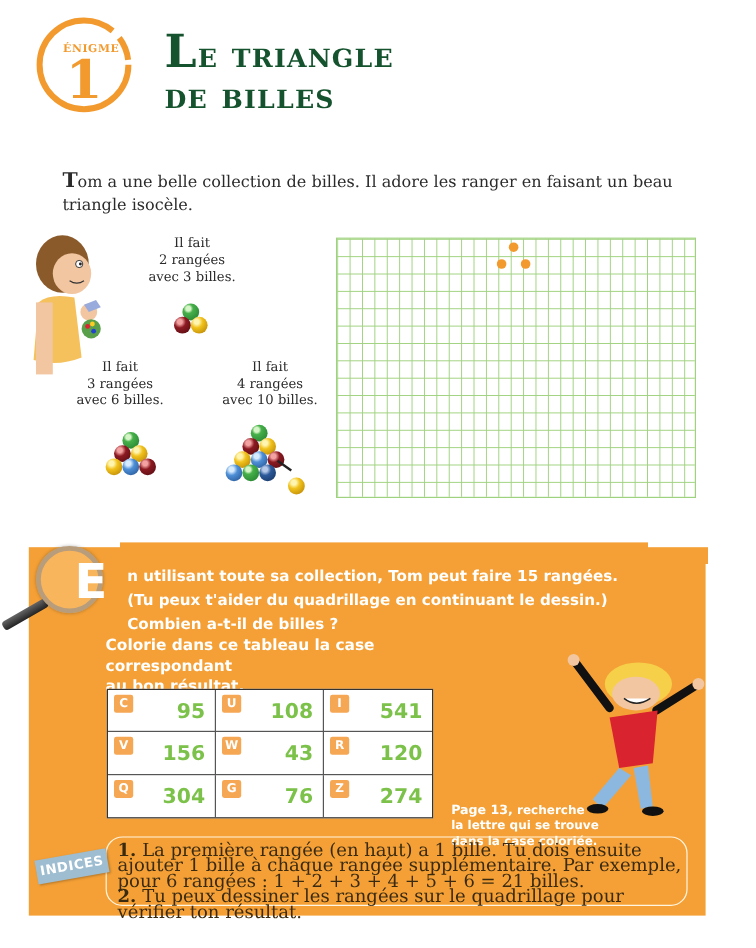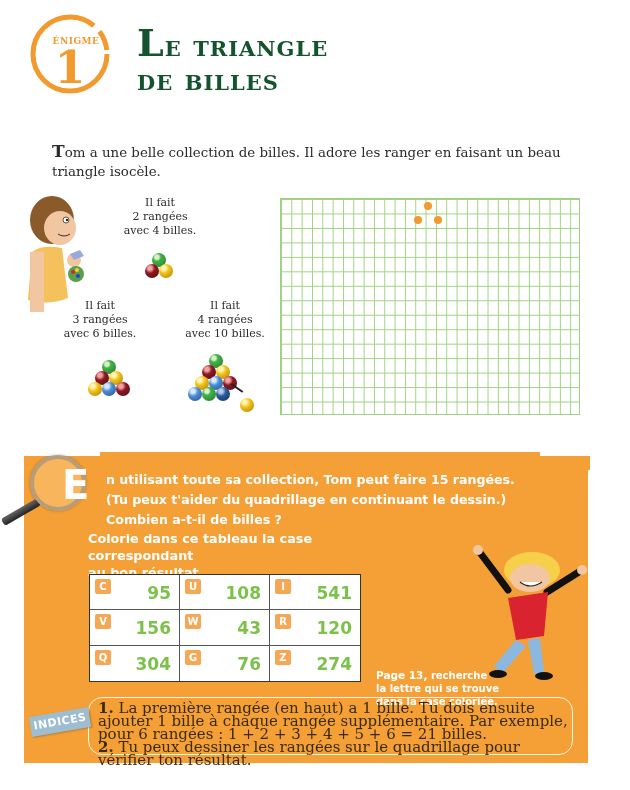--- a/index.html
+++ b/index.html
@@ -117,21 +117,21 @@
   <circle cx="54" cy="84" r="8" fill="#5aa04a"></circle>
   <circle cx="51" cy="82" r="2" fill="#d23"></circle>
     <circle cx="56" cy="86" r="2" fill="#24c"></circle>
     <circle cx="55" cy="80" r="2" fill="#fc2"></circle>
   <path d="M48 64 l10 -4 l4 6 l-10 4 z" fill="#9ad"></path>
 </svg>
 
 <div class="caption cap1">
   <div>Il fait</div>
   <div>2 rangées</div>
-  <div>avec 4 billes.</div>
+  <div>avec 3 billes.</div>
 </div>
 <div class="caption cap2">
   <div>Il fait</div>
   <div>3 rangées</div>
   <div>avec 6 billes.</div>
 </div>
 <div class="caption cap3">
   <div>Il fait</div>
   <div>4 rangées</div>
   <div>avec 10 billes.</div>

